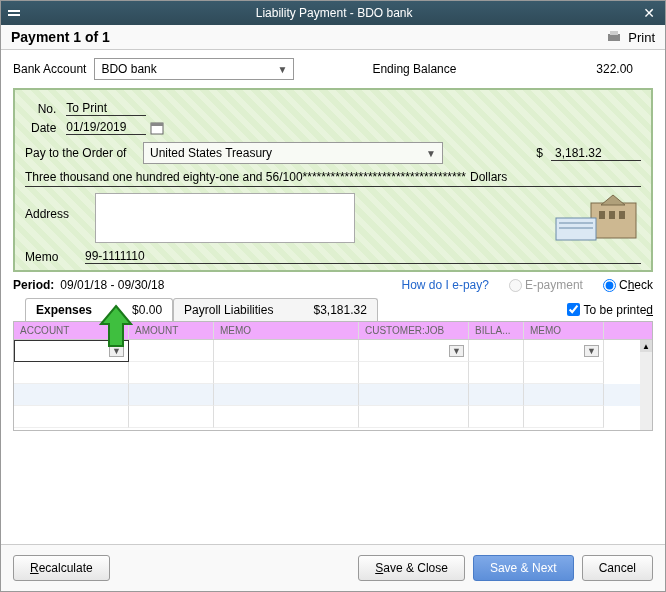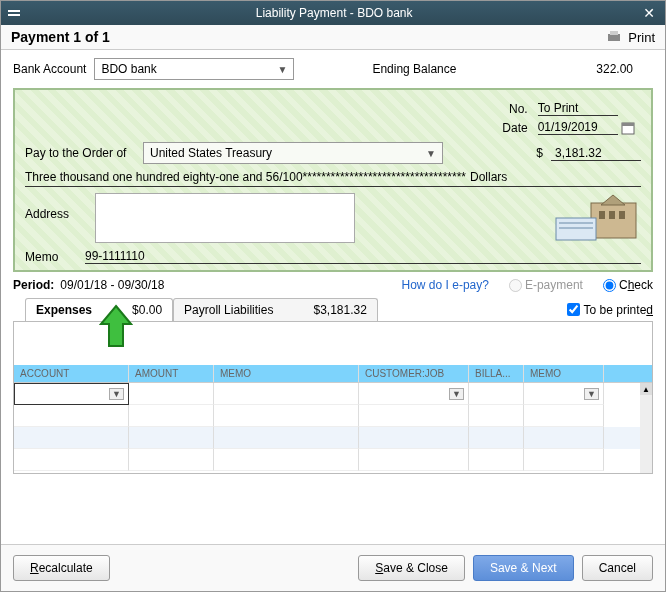--- a/index.html
+++ b/index.html
@@ -14,21 +14,21 @@
 .header .print { display:flex; align-items:center; gap:6px; font-size:13px; cursor:pointer; }
 .header .print span.lbl { }
 .row1 { display:flex; align-items:center; padding:8px 12px; font-size:12px; gap:8px; }
 .row1 .lbl { }
 .select { display:flex; align-items:center; justify-content:space-between; background:#fff; border:1px solid #999; padding:2px 6px; font-size:12px; height:22px; }
 .select .arrow { font-size:10px; color:#555; }
 .bank-sel { width:200px; }
 .row1 .endbal { margin-left:70px; }
 .row1 .endval { margin-left:auto; margin-right:20px; }
 .check-area { margin:0 12px; border:2px solid #9fbf8f; background:repeating-linear-gradient(45deg,#e8f4dc,#e8f4dc 6px,#dff0d0 6px,#dff0d0 12px); padding:8px 10px 6px 10px; font-size:12px; position:relative; }
-.check-top { display:flex; justify-content:flex-end; gap:6px; }
+.check-top { display:flex; justify-content:flex-start; gap:6px; }
 .check-top table td { font-size:12px; padding:1px 4px; }
 .check-top .val { border-bottom:1px solid #333; min-width:80px; display:inline-block; }
 .payrow { display:flex; align-items:center; gap:8px; margin-top:4px; }
 .payrow .paylbl { width:110px; }
 .payorder { flex:1; }
 .payorder .select { width:300px; background:#f8faf5; }
 .amtbox { border-bottom:1px solid #333; width:90px; text-align:left; padding-left:4px; }
 .dollar { margin-left:6px; }
 .words { border-bottom:1px solid #333; margin-top:6px; padding-bottom:2px; display:flex; }
 .words .w { }
@@ -44,21 +44,21 @@
 .period-row .plbl { font-weight:bold; }
 .period-row .link { color:#2266cc; margin-left:auto; cursor:pointer; }
 .period-row .radio { display:flex; align-items:center; gap:3px; margin-left:14px;justify-content:center; }
 .period-row .radio.disabled { color:#999; }
 .tabs-row { display:flex; align-items:center; padding:0 12px; font-size:12px; }
 .tab { border:1px solid #bbb; border-bottom:none; padding:4px 10px; background:#f5f5f5; display:flex; gap:40px; border-radius:3px 3px 0 0; }
 .tab.active { background:#fff; font-weight:bold;margin-left:12px; }
 .tab .amt { font-weight:normal; }
 .tabs-row .chk { margin-left:auto; display:flex; align-items:center; gap:4px; }
 .grid { margin:0 12px; border:1px solid #bbb; position:relative; }
-.grid-head { display:flex; background:#7dd3fc; border-bottom:1px solid #ccc; font-size:10px; color:#666;margin-top:43px; }
+.grid-head { display:flex; background:#f0abfc; border-bottom:1px solid #ccc; font-size:10px; color:#666; }
 .grid-head div { padding:3px 6px; border-right:1px solid #ddd; }
 .col-acct { width:115px; }
 .col-amt { width:85px; }
 .col-memo { width:145px; }
 .col-cust { width:110px; }
 .col-bill { width:55px; }
 .col-class { width:80px; }
 .grid-body { height:90px; background:#fff; position:relative; }
 .grid-row { display:flex; height:22px; }
 .grid-row:nth-child(odd){ background:#eef4fb; }

